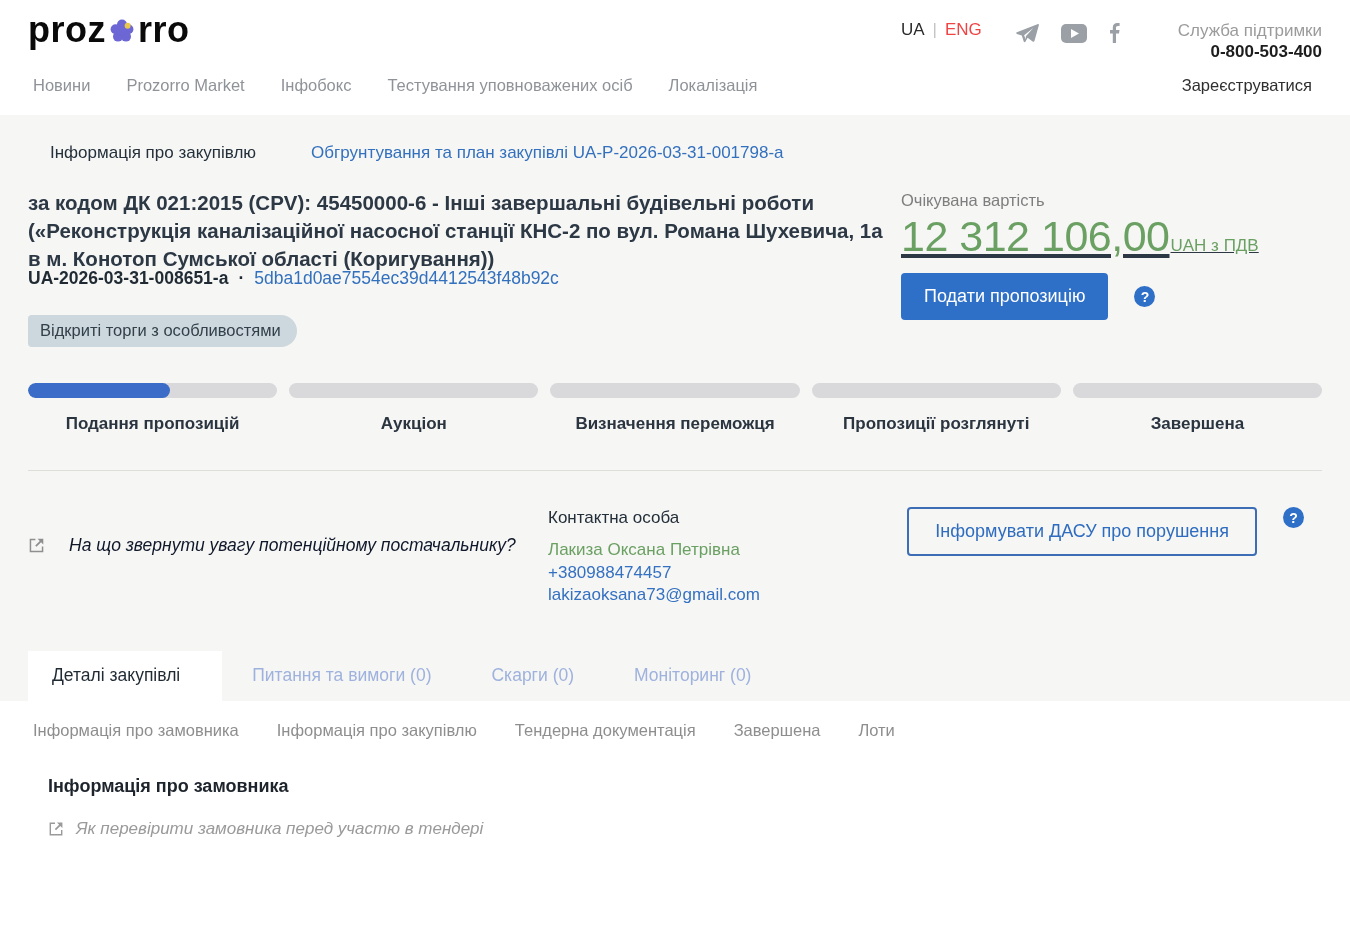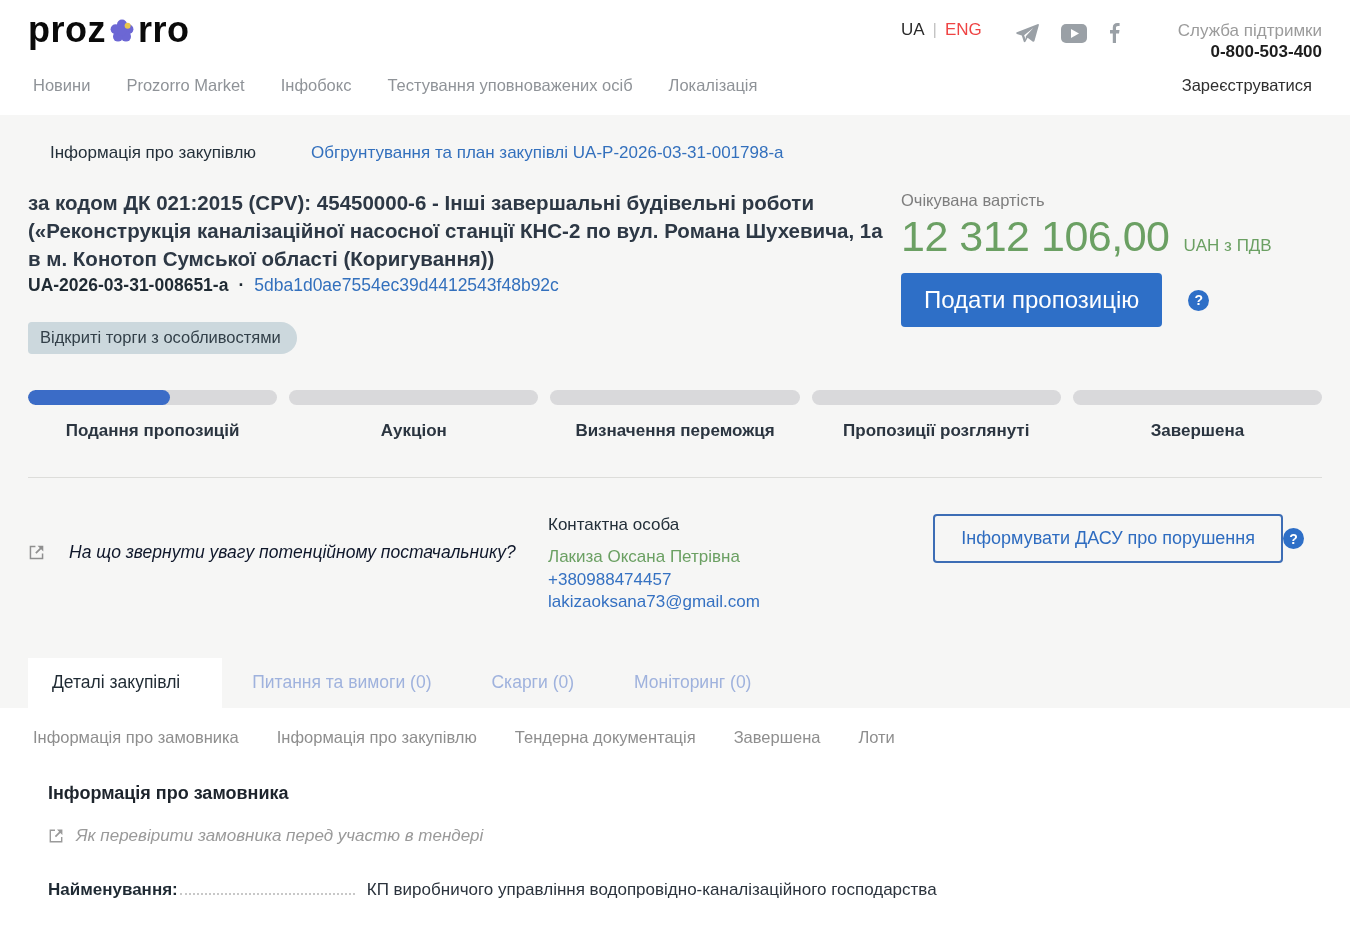--- a/index.html
+++ b/index.html
@@ -31,25 +31,25 @@
   
   .zone { background:#f6f6f5; padding-bottom:0; }
   .crumbs { padding:28px 28px 0 50px; display:flex; gap:55px; font-size:17px; }
   .crumbs .c1 { color:#24303a; }
   .crumbs .c2 { color:#3370bd; cursor:pointer; }
 
   .mainrow { display:flex; padding:26px 24px 0 28px; }
   .title { width:862px; font-size:20.5px; font-weight:700; color:#2d3845; line-height:1.36; }
   .valbox { margin-left:auto; width:425px; padding-top:2px; }
   .valbox .vlabel { color:#7e7e7e; font-size:16.5px; }
-  .valbox .amountrow { display:flex; align-items:baseline; gap:14px; margin-top:2px; }
+  .valbox .amountrow { display:flex; align-items:baseline; gap:1px; margin-top:2px;text-decoration:underline; }
   .valbox .amount { color:#6ba063; font-size:43px; font-weight:400; letter-spacing:-0.5px; }
   .valbox .curr { color:#6ba063; font-size:17px; }
   .submit-row { margin-top:12px; display:flex; align-items:center; gap:26px; }
-  .btn-primary { background:#2e6fc7; color:#fff; font-size:24px; border:none;
+  .btn-primary { background:#2e6fc7; color:#fff; font-size:18px; border:none;
     padding:13px 23px; border-radius:4px; cursor:pointer; font-family:inherit; }
   .qicon { width:21px; height:21px; border-radius:50%; background:#2e6fc7; color:#fff;
     font-size:14px; font-weight:700; display:inline-flex; align-items:center;
     justify-content:center; cursor:pointer; flex:0 0 auto; }
 
   .idrow { padding:0 28px; margin-top:-52px; display:flex; align-items:baseline; gap:10px; font-size:17.5px; }
   .idrow .tid { font-weight:700; color:#1f2a33; }
   .idrow .dot { color:#1f2a33; font-weight:700; }
   .idrow .hash { color:#3370bd; cursor:pointer; }
 
@@ -64,21 +64,21 @@
 
   .divider { border:none; border-top:1px solid #ddddda; margin:36px 28px 0 28px; }
 
   .contact-row { display:flex; padding:36px 28px 0 28px; align-items:flex-start; }
   .hintlink { display:flex; gap:24px; align-items:center; margin-top:28px; width:520px;
     color:#0f172a; font-size:17.5px; font-style:italic; cursor:pointer; }
   .contact-block { width:340px; font-size:17px; line-height:1.32; }
   .contact-block .cb-title { color:#232f39; margin-bottom:10px; }
   .contact-block .cb-name { color:#6ba063; }
   .contact-block .cb-phone, .contact-block .cb-mail { color:#3571c2; cursor:pointer; }
-  .dasu { margin-left:auto; display:flex; align-items:center; padding-right:18px; }
+  .dasu { margin-left:auto; display:flex; align-items:flex-start; gap:26px; padding-right:18px; }
   .btn-outline { background:transparent; border:2px solid #3d6db5; color:#2e6cc0;
     font-size:18px; padding:12px 26px; border-radius:4px; cursor:pointer; font-family:inherit; }
 
   .tabs { display:flex; margin:44px 0 0 28px; }
   .tab { padding:14px 30px 15px 30px; font-size:17.5px; color:#9fb2dd; cursor:pointer; }
   .tab.active { background:#fff; color:#1f2a33; padding:14px 42px 15px 24px; }
 
   
   .white { background:#fff; height:196px; }
   .subnav { display:flex; gap:38px; padding:20px 28px 0 33px; }
@@ -244,18 +244,13 @@
   <div class="checklink">
     <span class="ext-ic">
       <svg width="16" height="16" viewBox="0 0 16 16">
           <path fill="#9a9a9a" d="M13 13H3V3h4V1.6H1.6v12.8h12.8V9H13v4z"></path>
           <path fill="#9a9a9a" d="M9 1.6h5.4V7L12.3 4.9 8 9.2 6.8 8l4.3-4.3L9 1.6z"></path>
         </svg>
     </span>
     <span>Як перевірити замовника перед участю в тендері</span>
   </div>
 
-  <div class="fieldrow">
-    <span class="flabel">Найменування:</span>
-    <span class="leader"></span>
-    <span class="fvalue">КП виробничого управління водопровідно-каналізаційного господарства</span>
-  </div>
 </div>
 
 </body></html>

